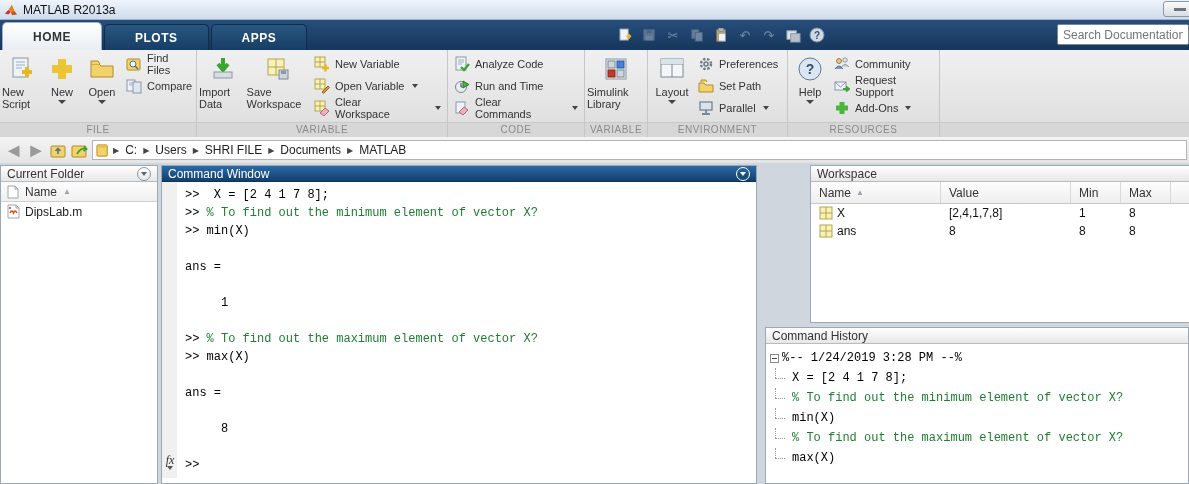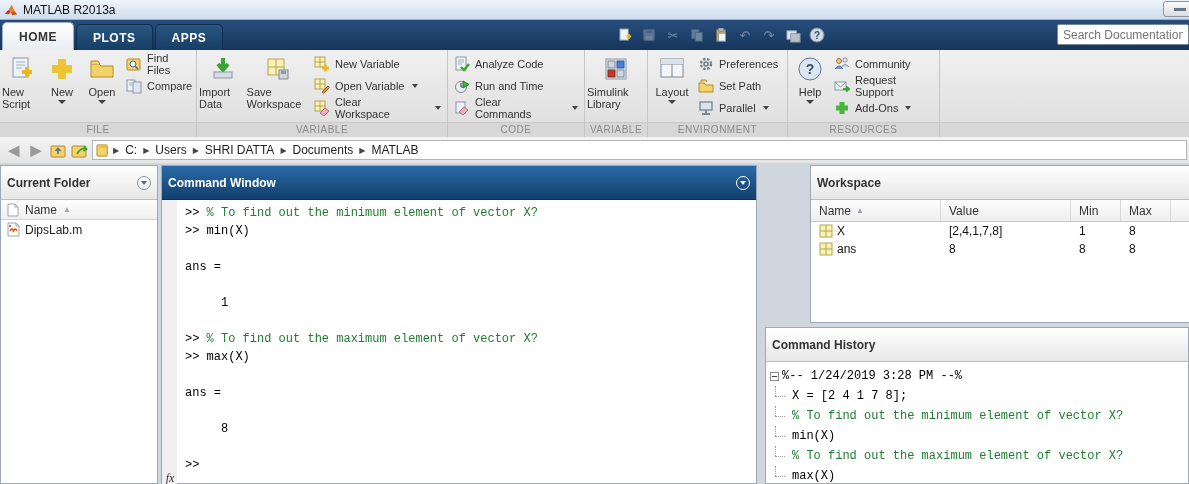--- a/index.html
+++ b/index.html
@@ -13,21 +13,21 @@
     display:flex; align-items:center; padding-left:4px; font-size:12px; color:#111; }
   .logo { width:14px; height:14px; margin-right:5px; }
   .win-min { position:absolute; right:-8px; top:1px; width:34px; height:16px;
     background:linear-gradient(#fbfbfb,#d9dde2); border:1px solid #8a97a5; border-radius:3px;
     display:flex; align-items:center; justify-content:center; }
   .win-min i { display:block; width:12px; height:3px; background:#6b7683; }
 
   
   .tabstrip { position:absolute; left:0; top:20px; width:1189px; height:30px;
     background:linear-gradient(#274e7c,#16365a); display:flex; align-items:flex-end; }
-  .tab { height:26px; margin-left:2px; padding:0 16px; display:flex; align-items:center;
+  .tab { height:26px; margin-left:2px; padding:0 30px; display:flex; align-items:center;
     font-size:12px; font-weight:bold; color:#fff; letter-spacing:.5px;
     background:linear-gradient(#28577f,#173d66); border:1px solid #0e2c4e;
     border-bottom:none; border-radius:5px 5px 0 0; }
   .tab.active { background:linear-gradient(#ffffff,#e9edf2); color:#333; height:28px;
     border-color:#9fb0c4; }
   .qat { position:absolute; right:357px; top:3px; height:24px; display:flex; align-items:center;
     gap:6px; padding:0 6px; }
   .qic { width:18px; height:18px; display:flex; align-items:center; justify-content:center;
     font-size:13px; color:#e8eef4; }
   .qic.dis { opacity:.4; }
@@ -59,22 +59,22 @@
   .nav-ic { width:20px; height:18px; display:flex; align-items:center; justify-content:center; margin-right:2px; }
   .arrow-gray { font-size:14px; color:#9a9a9a; font-weight:bold; }
   .crumb-field { flex:0 0 auto; width:1095px; height:20px; background:#fff; border:1px solid #b4b4b4;
     display:flex; align-items:center; padding-left:3px; font-size:12px; color:#222; }
   .crumb-seg { padding:0 4px; }
   .crumb-sep { font-size:8px; color:#444; padding:0 2px; }
 
   
   .main { position:absolute; left:0; top:163px; width:1189px; height:321px; background:#cfd6de; }
   .panel { position:absolute; background:#fff; border:1px solid #9aa8b8; }
-  .phead { height:34px; background:linear-gradient(#ffffff,#e7e7e7); border-bottom:1px solid #b6bcc4;
-    display:flex; align-items:center; padding:0 6px; font-size:12px; color:#333;font-weight:bold; }
+  .phead { height:16px; background:linear-gradient(#ffffff,#e7e7e7); border-bottom:1px solid #b6bcc4;
+    display:flex; align-items:center; padding:0 6px; font-size:12px; color:#333; }
   .phead.blue { background:linear-gradient(#2a6aa6,#123f6e); color:#fff; border-bottom:1px solid #0d3356; }
   .phead .spacer { flex:1; }
   .pmenu { width:14px; height:14px; border-radius:50%; border:1px solid #8a96a4;
     display:flex; align-items:center; justify-content:center; }
   .pmenu i { width:0; height:0; border-left:3px solid transparent; border-right:3px solid transparent;
     border-top:4px solid #5a6775; }
   .phead.blue .pmenu { border-color:#fff; }
   .phead.blue .pmenu i { border-top-color:#fff; }
 
   
@@ -486,21 +486,21 @@
       <svg width="15" height="15" viewBox="0 0 16 16">
           <rect x="1" y="2" width="11" height="12" rx="1" fill="#f3d26a" stroke="#b08c28"></rect>
           <rect x="3" y="2" width="9" height="3" fill="#e6bd4a"></rect>
         </svg>
       <span id="crumbs" style="display:flex;align-items:center">
           <span class="crumb-sep">▶</span>
           <span class="crumb-seg">C:</span>
           <span class="crumb-sep">▶</span>
           <span class="crumb-seg">Users</span>
           <span class="crumb-sep">▶</span>
-          <span class="crumb-seg">SHRI DATTA</span>
+          <span class="crumb-seg">SHRI FILE</span>
           <span class="crumb-sep">▶</span>
           <span class="crumb-seg">Documents</span>
           <span class="crumb-sep">▶</span>
           <span class="crumb-seg">MATLAB</span>
         </span>
     </div>
   </div>
 
   <div class="main">
 
@@ -537,20 +537,21 @@
       <div class="phead blue">
         <span>Command Window</span>
         <span class="spacer"></span>
         <span class="pmenu">
             <i></i>
           </span>
       </div>
       <div class="cw-body">
         <div class="cw-gutter"></div>
         <div class="cw-lines" id="cw-lines">
+            <div class="cw-line"><span>&gt;&gt;  X = [2 4 1 7 8];</span></div>
             <div class="cw-line"><span>&gt;&gt; </span><span class="c">% To find out the minimum element of vector X?</span></div>
             <div class="cw-line"><span>&gt;&gt; min(X)</span></div>
             <div class="cw-line"><span></span></div>
             <div class="cw-line"><span>ans =</span></div>
             <div class="cw-line"><span></span></div>
             <div class="cw-line"><span>     1</span></div>
             <div class="cw-line"><span></span></div>
             <div class="cw-line"><span>&gt;&gt; </span><span class="c">% To find out the maximum element of vector X?</span></div>
             <div class="cw-line"><span>&gt;&gt; max(X)</span></div>
             <div class="cw-line"><span></span></div>

